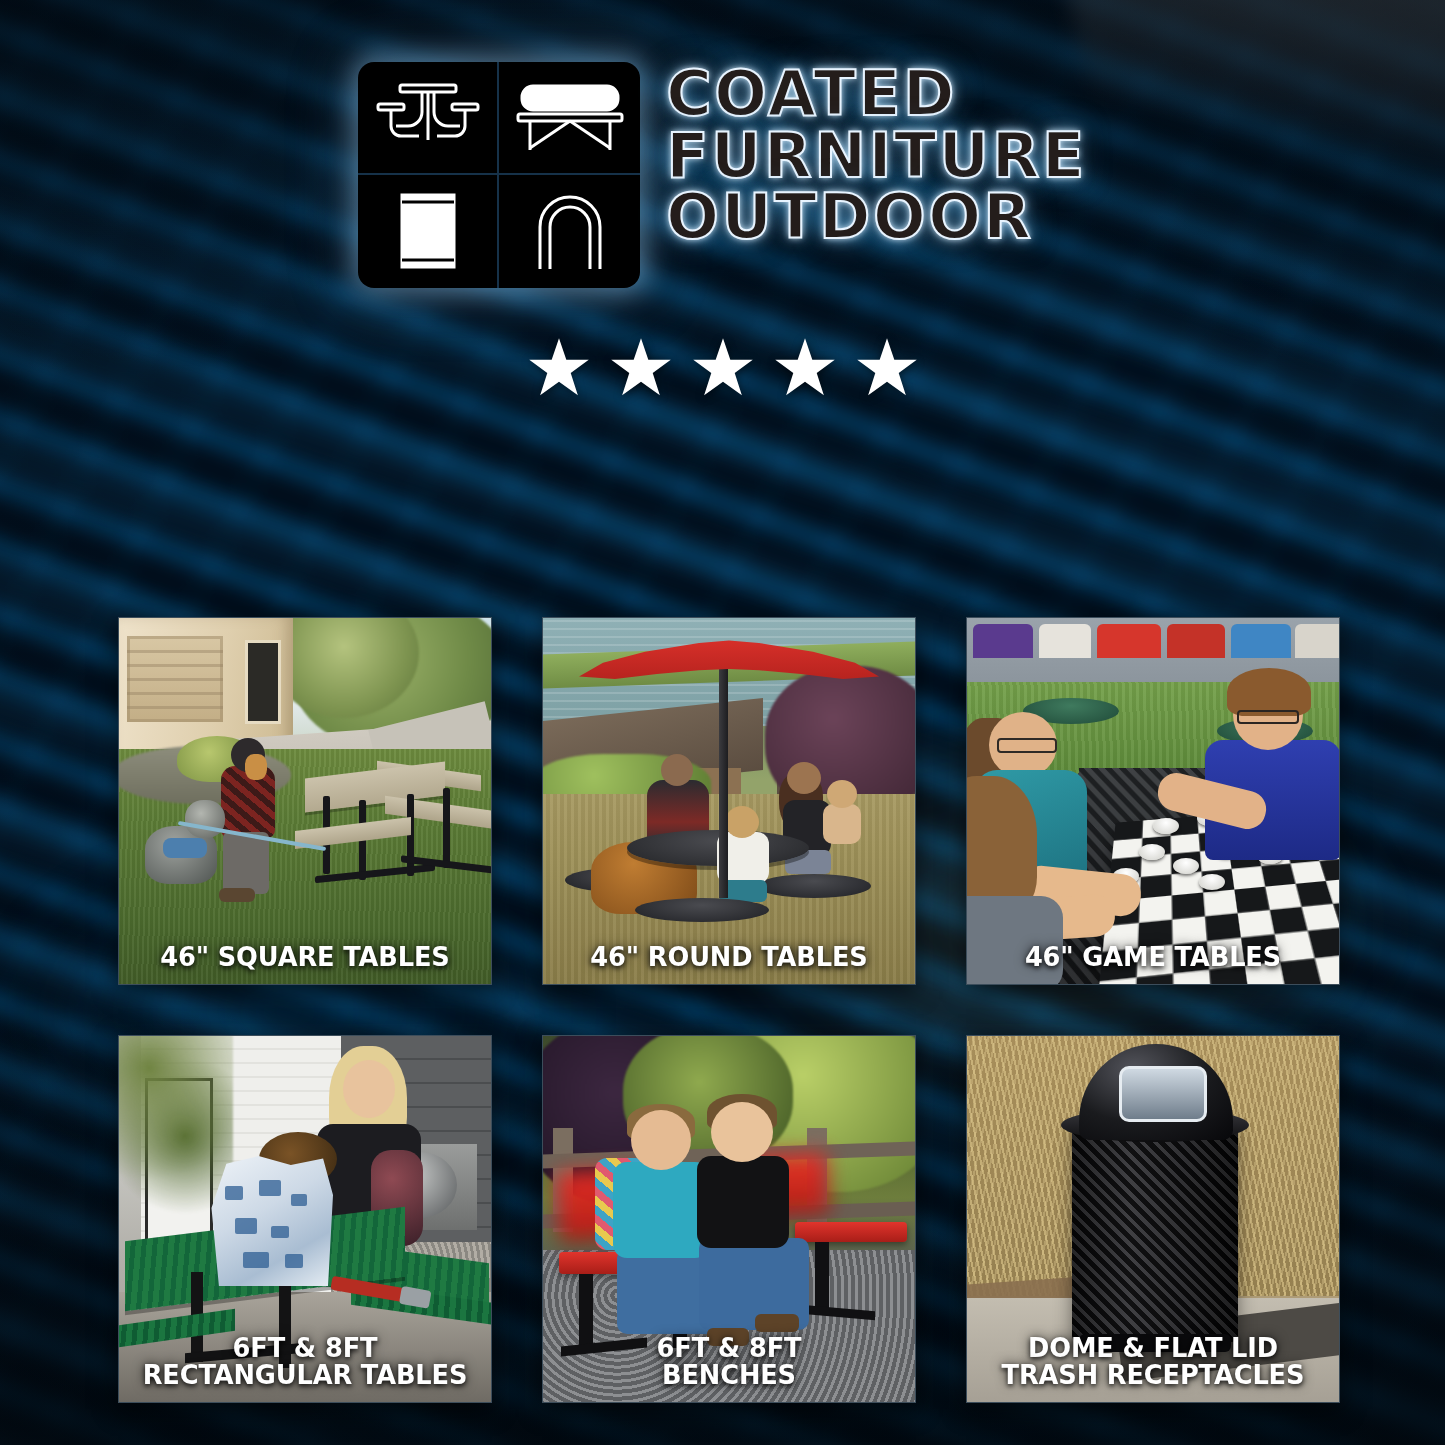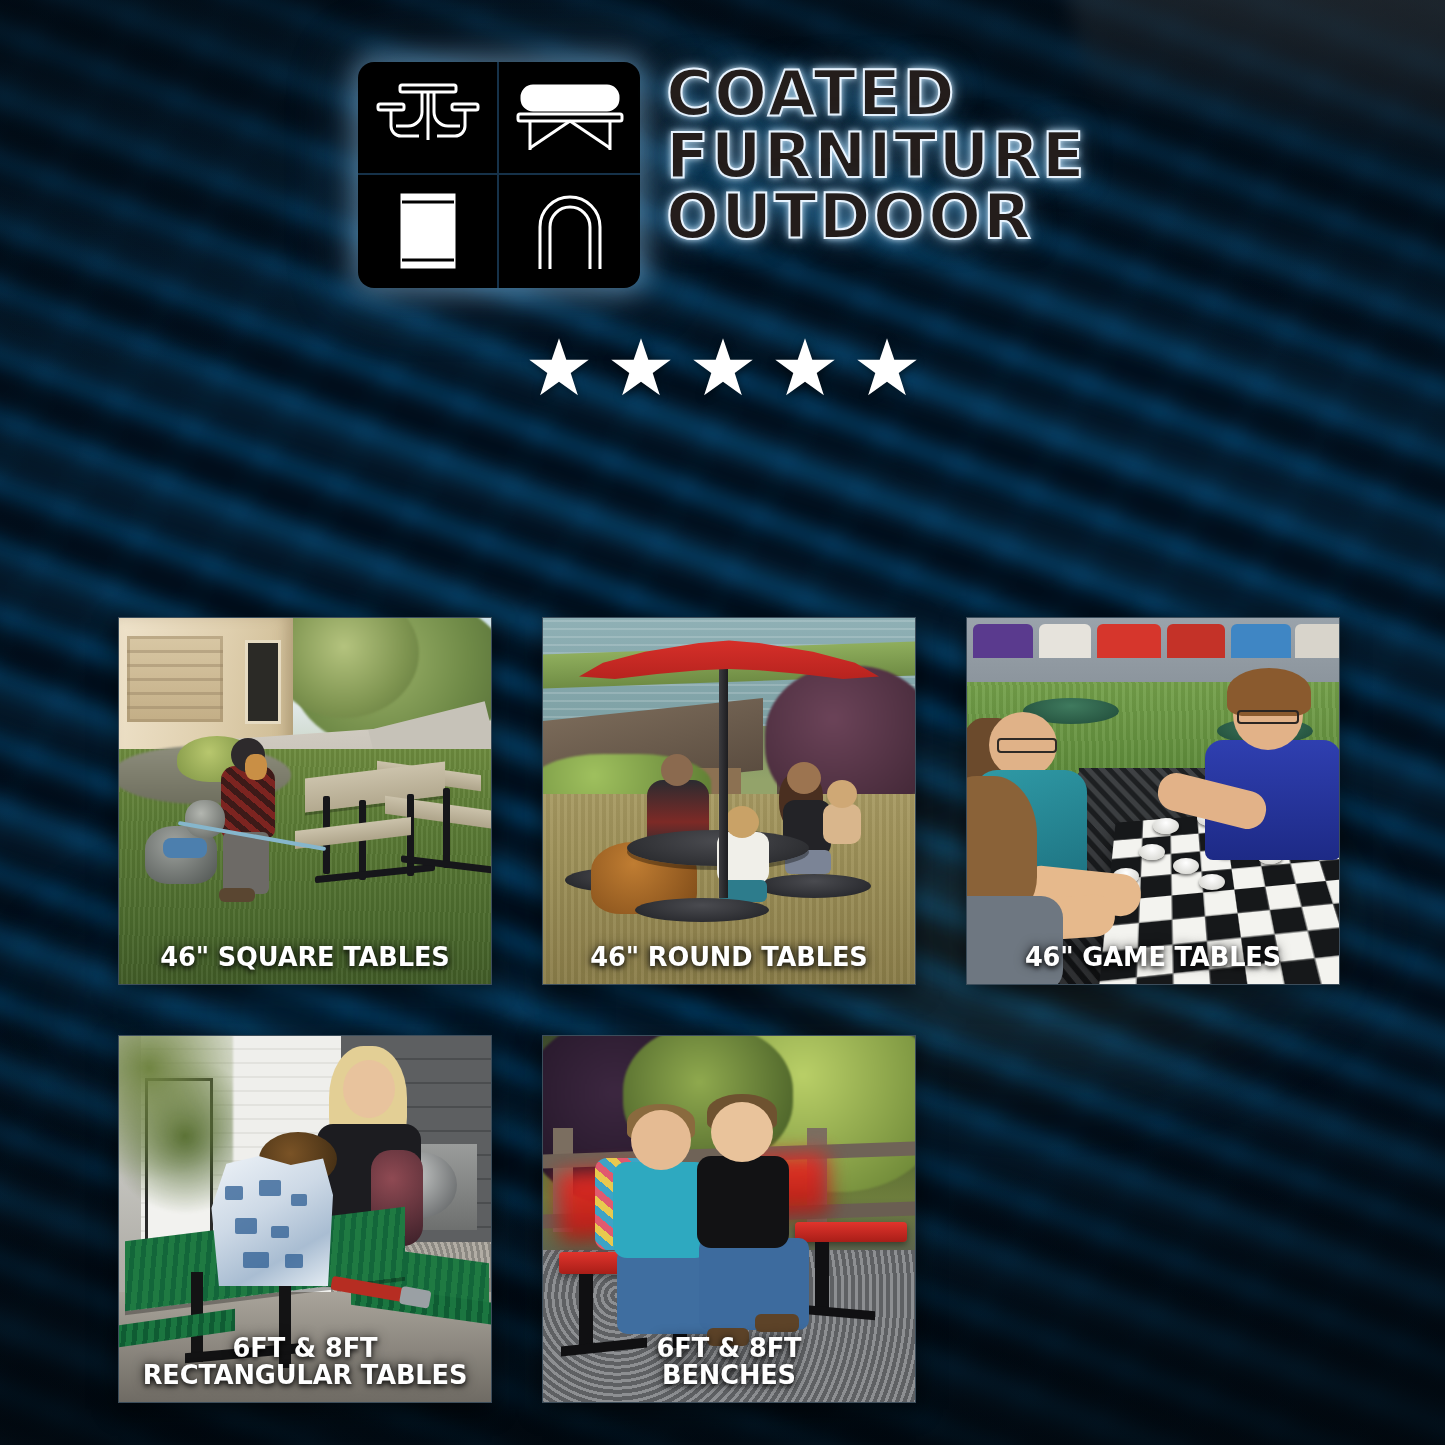--- a/index.html
+++ b/index.html
@@ -679,16 +679,35 @@
             </div>
           <div class="shoe n" style="left:164px;top:292px;width:42px"></div>
           <div class="shoe n" style="left:212px;top:278px;width:44px"></div>
         </div>
         <div class="cap">
           <span class="l">6FT &amp; 8FT</span>
           <span class="l">BENCHES</span>
         </div>
       </div>
 
+      <div class="tile t6">
+        <div class="scene">
+          <div class="bg1 n"></div>
+          <div class="skypatch n"></div>
+          <div class="grassdry n"></div>
+          <div class="dirt n"></div>
+          <div class="walk n"></div>
+          <div class="curb n"></div>
+          <div class="can n"></div>
+          <div class="base n"></div>
+          <div class="rim n"></div>
+          <div class="dome n"></div>
+          <div class="opening n"></div>
+        </div>
+        <div class="cap">
+          <span class="l">DOME &amp; FLAT LID</span>
+          <span class="l">TRASH RECEPTACLES</span>
+        </div>
+      </div>
 
     </div>
   </div>
 </div>
 
 </body></html>

